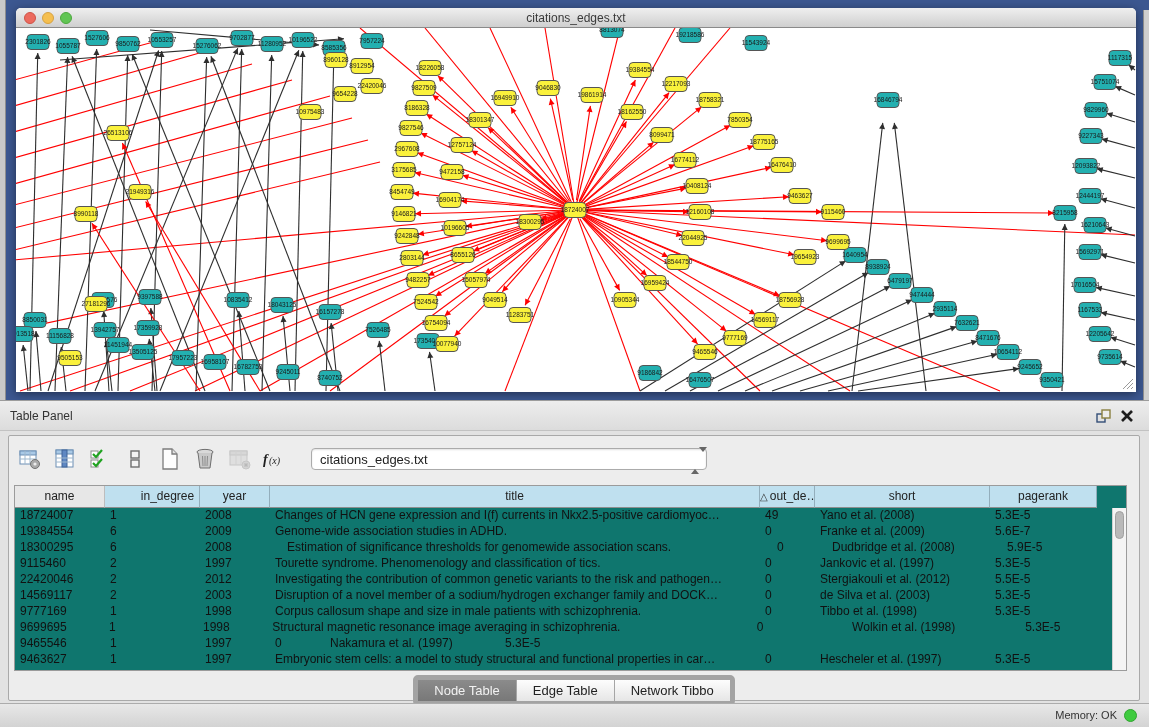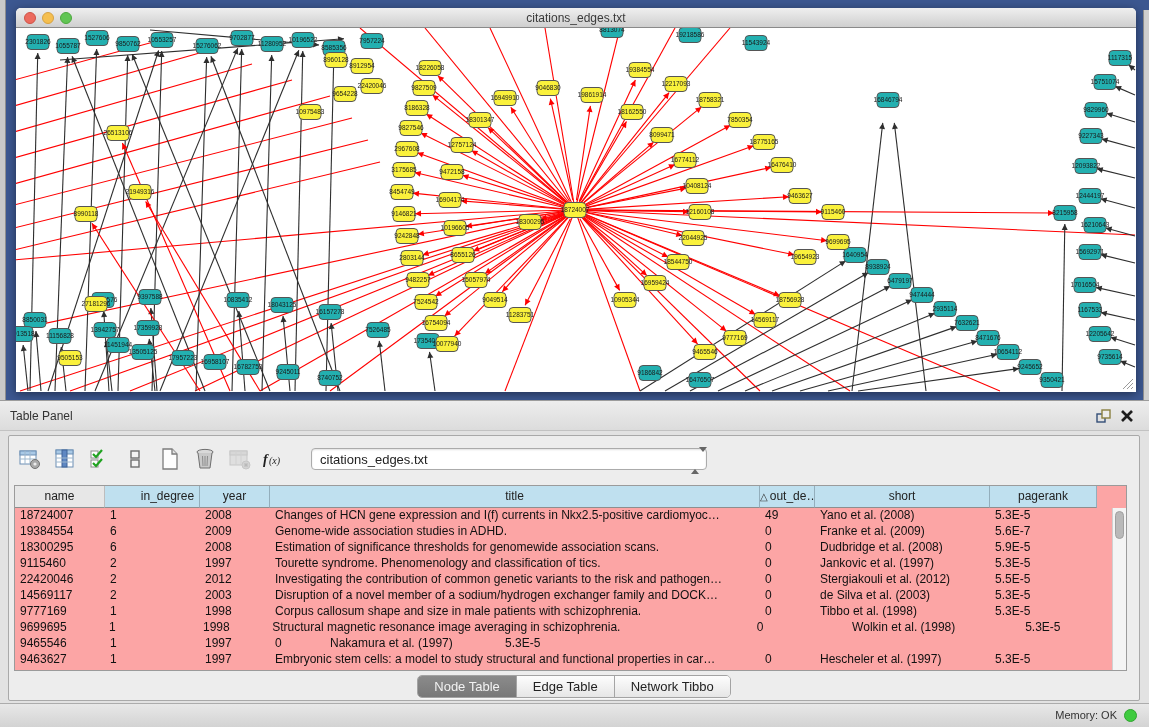--- a/index.html
+++ b/index.html
@@ -53,37 +53,37 @@
     background:#FFFFFF; border:1px solid #ABABAB; border-radius:4px;
     box-shadow:inset 0 1px 2px rgba(0,0,0,.12); cursor:pointer; }
   .combobox .cval { position:absolute; left:8px; top:3px; font-size:13px; color:#222; }
   .combobox .spin { position:absolute; right:6px; top:3px; width:9px; }
   .combobox .spin .up { width:0; height:0; border-left:4px solid transparent;
     border-right:4px solid transparent; border-bottom:5px solid #666; margin-bottom:2px; }
   .combobox .spin .dn { width:0; height:0; border-left:4px solid transparent;
     border-right:4px solid transparent; border-top:5px solid #666; }
 
   .tablewrap { position:absolute; left:5px; top:49px; width:1113px; height:186px;
-    background:#fca5a5; border:1px solid #9B9B9B; }
+    background:#0f766e; border:1px solid #9B9B9B; }
   .thead { display:flex; height:22px; }
   .th { height:22px; font-size:12px; color:#222; text-align:center; line-height:21px;
     background:#BFE0EF; border-right:1px solid #93AEBC; border-bottom:1px solid #8E8E8E;
     overflow:hidden; white-space:nowrap; cursor:pointer; }
   .th.gray { background:#E7E7E7; border-right:1px solid #BDBDBD; }
   .sortglyph { font-size:10px; margin-right:2px; color:#333; }
   .tr { display:flex; height:16px; }
   .td { height:16px; font-size:12px; color:#111; line-height:15px; padding-left:5px;
     overflow:hidden; white-space:nowrap; }
   .vscroll { position:absolute; right:0; top:22px; width:14px; height:162px;
     background:#F4F4F4; border-left:1px solid #D0D0D0; }
   .vscroll .thumb { position:absolute; left:2px; top:3px; width:9px; height:28px;
     border-radius:5px; background:#B9B9B9; border:1px solid #A0A0A0; cursor:pointer; }
 
   .tabsrow { position:absolute; left:0; right:0; top:239px; height:23px; text-align:center; }
-  .tabseg { display:inline-flex; border:1px solid #a3a3a3; border-radius:5px;
+  .tabseg { display:inline-flex; border:5px solid #a3a3a3; border-radius:5px;
     overflow:hidden; box-shadow:0 1px 1px rgba(255,255,255,.7); }
   .tab { height:21px; line-height:21px; padding:0 16px; font-size:13px; color:#222;
     background:linear-gradient(#FDFDFD,#E6E6E6); border-right:1px solid #A5A5A5; cursor:pointer; }
   .tab:last-child { border-right:none; }
   .tab.sel { background:linear-gradient(#8B8B8B,#787878); color:#F2F2F2; }
 
   
   .statusbar { position:absolute; left:0; bottom:0; width:1149px; height:24px;
     background:linear-gradient(#E8E8E8,#D3D3D3); border-top:1px solid #ACACAC; }
   .statusbar .mem { position:absolute; right:32px; top:5px; font-size:11px; color:#333; }
@@ -964,21 +964,21 @@
               <div class="td" style="width: 70px;">2009</div>
               <div class="td" style="width: 490px;">Genome-wide association studies in ADHD.</div>
               <div class="td" style="width: 55px;">0</div>
               <div class="td" style="width: 175px;">Franke et al. (2009)</div>
               <div class="td" style="width: 107px;">5.6E-7</div>
             </div>
             <div class="tr">
               <div class="td" style="width: 90px;">18300295</div>
               <div class="td" style="width: 95px;">6</div>
               <div class="td" style="width: 70px;">2008</div>
-              <div class="td" style="width: 490px;">Estimation of significance thresholds for genomewide association scans.</div>
+              <div class="td" style="width: 490px; margin-left: 12px;">Estimation of significance thresholds for genomewide association scans.</div>
               <div class="td" style="width: 55px;">0</div>
               <div class="td" style="width: 175px;">Dudbridge et al. (2008)</div>
               <div class="td" style="width: 107px;">5.9E-5</div>
             </div>
             <div class="tr">
               <div class="td" style="width: 90px;">9115460</div>
               <div class="td" style="width: 95px;">2</div>
               <div class="td" style="width: 70px;">1997</div>
               <div class="td" style="width: 490px;">Tourette syndrome. Phenomenology and classification of tics.</div>
               <div class="td" style="width: 55px;">0</div>

